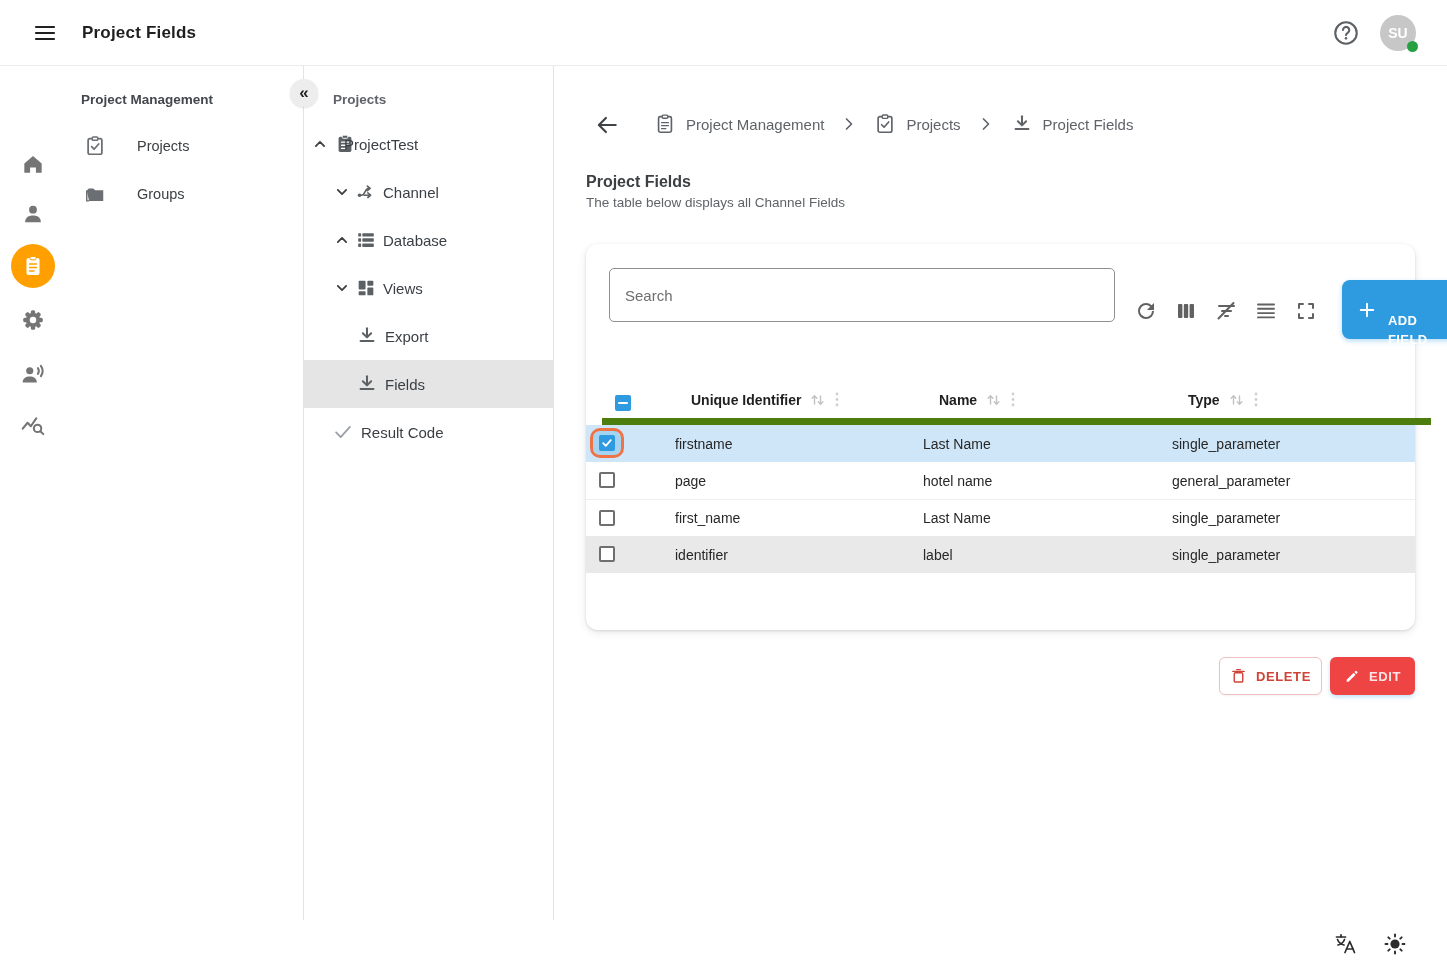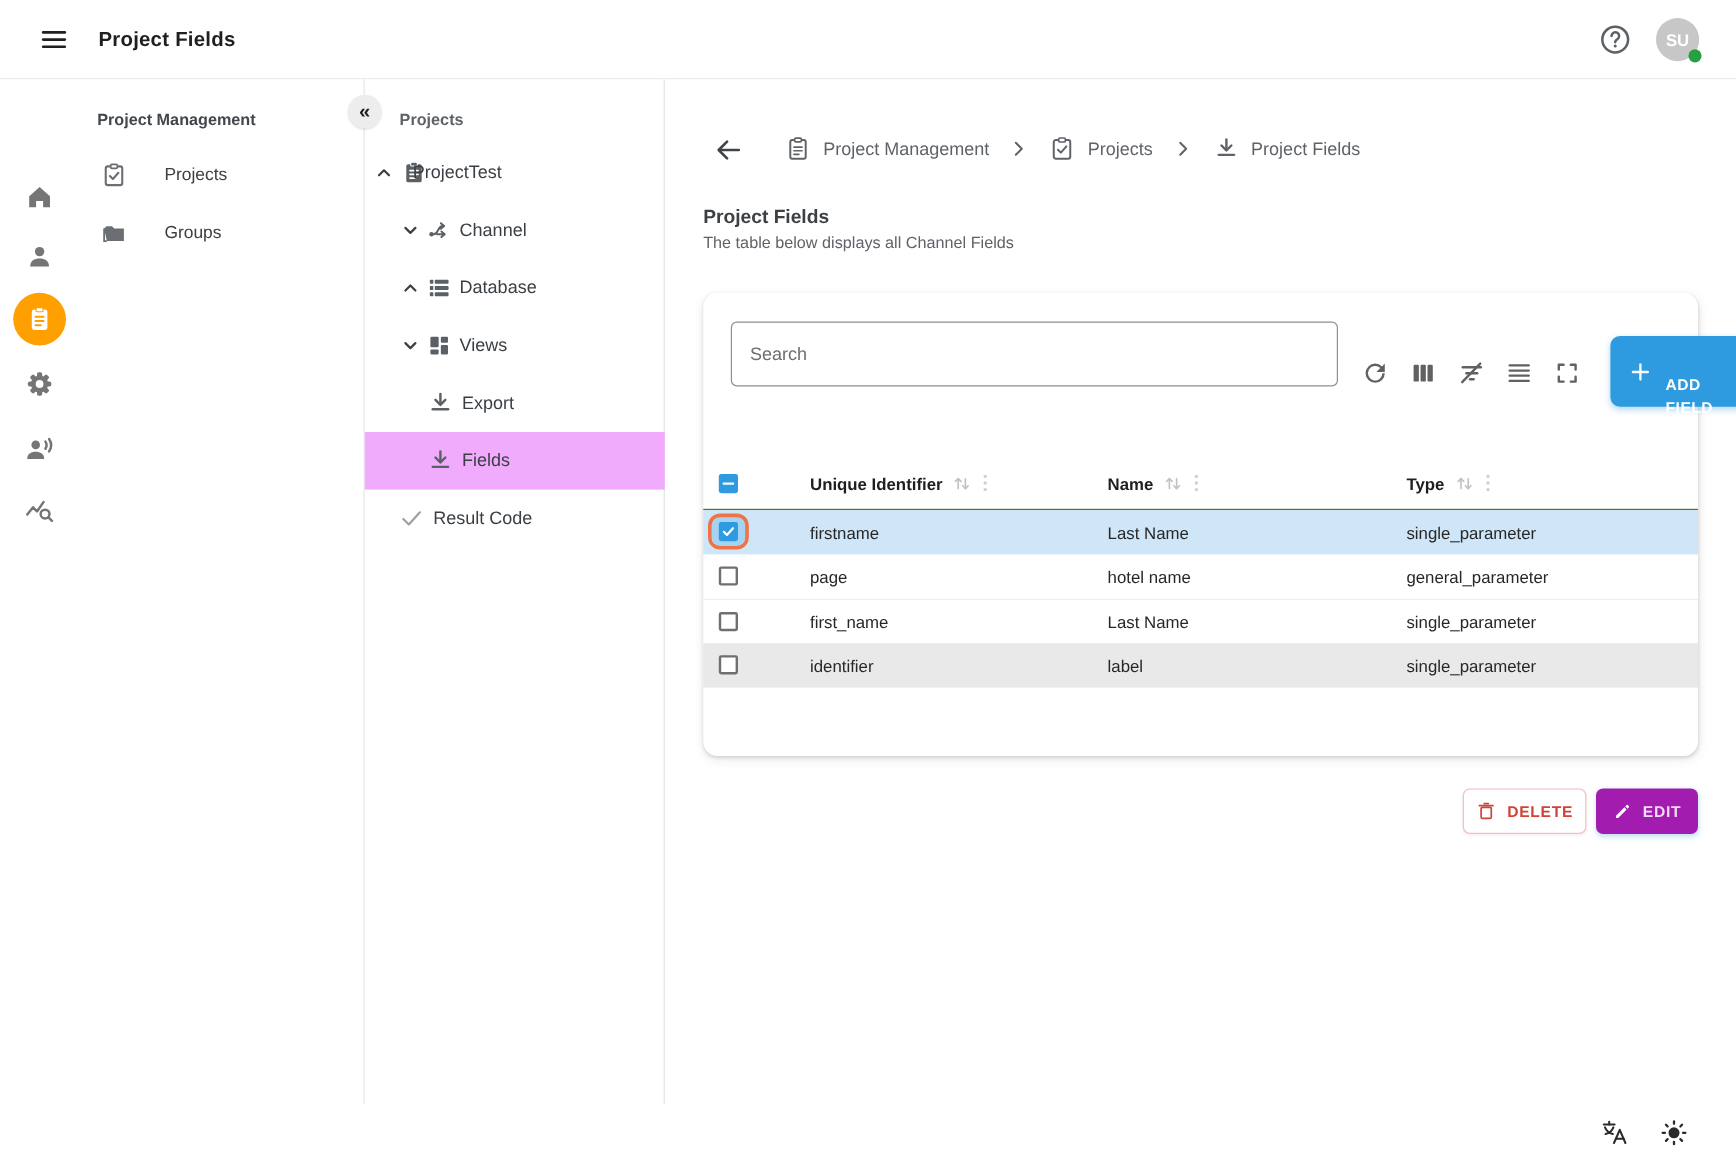--- a/index.html
+++ b/index.html
@@ -36,21 +36,21 @@
 
   .collapse-btn { position:absolute; left:290px; top:79px; width:28px; height:28px; border-radius:50%;
     background:#ededed; display:flex; align-items:center; justify-content:center;
     font-size:17px; font-weight:700; color:#1f1f1f; cursor:pointer; z-index:4; box-shadow:0 1px 2px rgba(0,0,0,.12);}
 
   
   .panel3 { position:absolute; left:304px; top:66px; width:250px; height:854px; border-right:1px solid #e3e3e3; background:#fff;}
   .panel3 .p-title { padding:26px 0 0 29px; font-size:13.5px; font-weight:700; color:#5f6368;}
   .tree { position:absolute; top:54px; left:0; width:250px;}
   .tree-row { position:relative; height:48px; display:flex; align-items:center; cursor:pointer;}
-  .tree-row.selected { background:#f0abfc;text-decoration:underline; }
+  .tree-row.selected { background:#e5e5e5;text-decoration:underline; }
   .t-chev { position:absolute; width:20px; height:20px; top:14px;}
   .t-icon { position:absolute; width:22px; height:22px; top:13px;}
   .t-label { position:absolute; font-size:15px; color:#3a3f44; top:50%; transform:translateY(-50%);}
 
   
   .back-btn { position:absolute; left:594px; top:112px; width:26px; height:26px; cursor:pointer;}
   .breadcrumb { position:absolute; left:654px; top:110px; height:28px; display:flex; align-items:center;}
   .bc-item { display:flex; align-items:center; cursor:pointer;}
   .bc-item .bc-icon { width:22px; height:22px; margin-right:10px;}
   .bc-label { font-size:15px; color:#5f6368;}
@@ -66,21 +66,21 @@
     color:#202124; outline:none; font-family:"Liberation Sans",sans-serif; background:#fff;}
   .search-input::placeholder { color:#6e6e6e; }
   .tb-icon { position:absolute; top:55px; width:24px; height:24px; cursor:pointer;}
 
   .add-btn { position:absolute; left:1342px; top:280px; width:116px; height:59px; border-radius:8px;
     background:#2e9be1; display:flex; align-items:center; padding-left:15px; cursor:pointer;
     box-shadow:0 2px 5px rgba(46,155,225,.35); z-index:3;}
   .add-btn .plus { width:20px; height:20px; margin-right:11px;}
   .add-btn .lbl { width:50px; color:#fff; font-size:13px; font-weight:700; letter-spacing:.4px; line-height:19px;margin-top:41px;}
 
-  .thead { position:absolute; left:0; top:137px; width:829px; height:44px; border-bottom:1px solid #4d7c0f; }
+  .thead { position:absolute; left:16px; top:137px; width:829px; height:44px; border-bottom:7px solid #4d7c0f; }
   .th-label { position:absolute; top:50%; transform:translateY(-50%); font-size:14px; font-weight:700; color:#1f1f1f;
     display:flex; align-items:center;}
   .sort-icon { margin-left:9px; cursor:pointer;}
   .kebab { margin-left:10px; cursor:pointer;}
 
   .trow { position:absolute; left:0; width:829px; height:37px; cursor:pointer;}
   .trow .cell { position:absolute; top:50%; transform:translateY(-50%); font-size:14px; color:#272727;}
   .trow.r-line { border-top:1px solid #efefef; }
   .trow.selected { background:#cee6f8; }
   .trow.gray { background:#e9e9e9; }
@@ -103,21 +103,21 @@
   .rpp-value { font-size:14.5px; color:#3c4043;}
   .rpp-caret { margin-left:7px;}
   .range { font-size:14px; color:#3c4043; margin-left:27px;}
   .pg-btn { width:22px; height:22px; margin-left:22px; cursor:pointer;}
   .pg-btn.first { margin-left:29px;}
 
   .delete-btn { position:absolute; left:1219px; top:657px; width:103px; height:38px; background:#fff;
     border:1px solid #f2c0c0; border-radius:6px; display:flex; align-items:center; justify-content:center;
     gap:9px; cursor:pointer; box-shadow:0 1px 2px rgba(0,0,0,.05);}
   .delete-btn .lbl { font-size:13px; font-weight:700; letter-spacing:.6px; color:#cf4436;}
-  .edit-btn { position:absolute; left:1330px; top:657px; width:85px; height:38px; background:#a21caf;
+  .edit-btn { position:absolute; left:1330px; top:657px; width:85px; height:38px; background:#ef4444;
     border:none; border-radius:6px; display:flex; align-items:center; justify-content:center;
     gap:9px; cursor:pointer; box-shadow:0 2px 4px rgba(46,155,225,.3);}
   .edit-btn .lbl { font-size:13px; font-weight:700; letter-spacing:.6px; color:rgba(255,255,255,.85);}
 
   .corner-icon { position:absolute; width:24px; height:24px; cursor:pointer;}
 </style>
 </head>
 <body>
 
 <div class="topbar">

